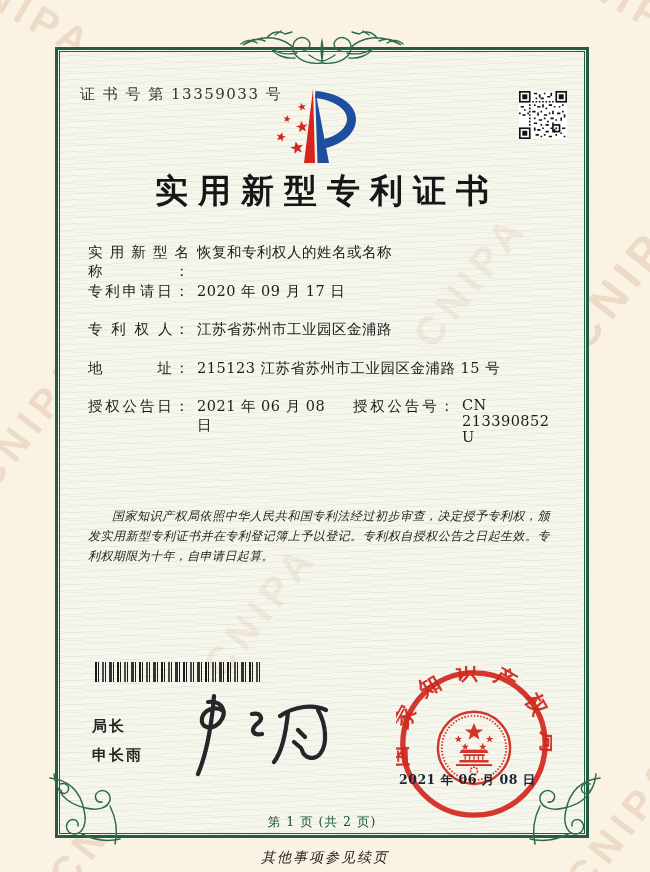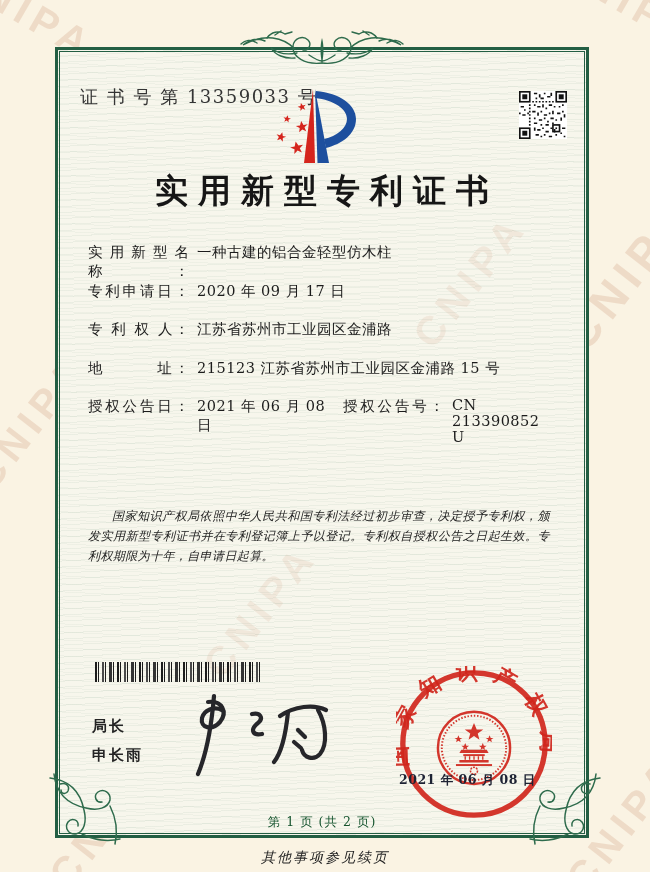--- a/index.html
+++ b/index.html
@@ -24,34 +24,34 @@
     border:3px solid #235e43;box-sizing:border-box;
     background:#f7f6ec;
     background-image:
       repeating-linear-gradient(177deg, rgba(72,126,96,0.07) 0 1px, rgba(0,0,0,0) 1px 6px),
       repeating-linear-gradient(183deg, rgba(72,126,96,0.05) 0 1px, rgba(0,0,0,0) 1px 8px);
   }
   .frame::after{
     content:"";position:absolute;inset:1px;border:1px solid #235e43;pointer-events:none;
   }
   
-  .cert-no{position:absolute;left:80px;top:85px;font-size:18px;letter-spacing:1.5px;color:#343434;}
+  .cert-no{position:absolute;left:80px;top:85px;font-size:15px;letter-spacing:1.5px;color:#343434;}
   .logo{position:absolute;left:268px;top:86px;}
   .qr{position:absolute;left:519px;top:91px;}
   .title{
     position:absolute;left:55px;top:169px;width:534px;text-align:center;
     font-size:33px;font-weight:bold;letter-spacing:10px;text-indent:10px;color:#161616;
   }
   
   .fields{position:absolute;left:88px;top:243px;width:452px;}
   .frow{display:flex;align-items:flex-start;height:38.6px;font-size:14.5px;color:#1c1c1c;}
   .flabel{width:101px;flex:none;margin-right:8px;text-align:justify;text-align-last:justify;}
   .fvalue{flex:1;letter-spacing:0.5px;}
   .frow .fvalue.half{flex:none;width:138px;}
-  .frow .flabel.second{margin-left:8px;}
+  .frow .flabel.second{margin-left:18px;}
   
   .paras{position:absolute;left:88px;top:506px;width:462px;
     font-size:12px;line-height:20px;text-align:justify;color:#232323;font-style:italic;letter-spacing:0.4px;}
   .paras p{margin:0 0 8px 0;text-indent:2em;}
   
   .barcode{
     position:absolute;left:95px;top:662px;width:166px;height:20px;
     background:
       repeating-linear-gradient(90deg,
         #1c1c1c 0 2px, rgba(0,0,0,0) 2px 3px,
@@ -162,21 +162,21 @@
   <rect x="22" y="22" width="1" height="1" fill="#121212"></rect>
   <path fill="#121212" d="M8 6h1v1h-1z M10 6h1v1h-1z M12 6h1v1h-1z M14 6h1v1h-1z M16 6h1v1h-1z M18 6h1v1h-1z M20 6h1v1h-1z M6 8h1v1h-1z M6 10h1v1h-1z M6 12h1v1h-1z M6 14h1v1h-1z M6 16h1v1h-1z M6 18h1v1h-1z M6 20h1v1h-1z"></path>
   <path fill="#121212" d="M9 1h2v1h-2z M12 2h1v2h-1z M15 1h1v1h-1z M17 3h2v1h-2z M10 4h1v1h-1z M13 4h2v1h-2z M19 1h1v2h-1z M9 8h1v1h-1z M11 9h2v1h-2z M14 8h1v2h-1z M16 10h1v1h-1z M18 8h2v1h-2z M21 9h1v1h-1z M24 9h1v1h-1z M26 8h1v1h-1z M1 9h2v1h-2z M3 11h1v1h-1z M0 13h1v1h-1z M2 14h2v1h-2z M5 13h1v1h-1z M8 12h2v1h-2z M11 13h1v2h-1z M13 12h1v1h-1z M15 14h2v1h-2z M18 13h1v1h-1z M20 12h1v2h-1z M23 13h2v1h-2z M26 12h1v1h-1z M27 14h1v2h-1z M9 16h1v1h-1z M12 17h2v1h-2z M15 16h1v1h-1z M17 18h1v1h-1z M19 16h2v1h-2z M22 17h1v1h-1z M25 16h1v2h-1z M9 19h2v1h-2z M13 20h1v1h-1z M16 20h2v1h-2z M20 19h1v1h-1z M9 22h1v2h-1z M11 23h2v1h-2z M14 22h1v1h-1z M16 24h2v1h-2z M19 22h1v1h-1z M21 23h1v2h-1z M26 22h2v1h-2z M10 26h2v1h-2z M13 27h1v1h-1z M15 26h1v1h-1z M18 27h2v1h-2z M22 26h1v1h-1z M25 25h1v1h-1z M27 27h1v1h-1z"></path>
 </svg>
 
 <div class="title">实用新型专利证书</div>
 
 <div class="fields">
   <div class="frow">
     <span class="flabel">实用新型名称：</span>
-    <span class="fvalue">一种古建的铝合金轻型仿木柱</span>
+    <span class="fvalue">恢复和专利权人的姓名或名称</span>
   </div>
   <div class="frow">
     <span class="flabel">专利申请日：</span>
     <span class="fvalue">2020 年 09 月 17 日</span>
   </div>
   <div class="frow">
     <span class="flabel">专 利 权 人：</span>
     <span class="fvalue">江苏省苏州市工业园区金浦路</span>
   </div>
   <div class="frow">

